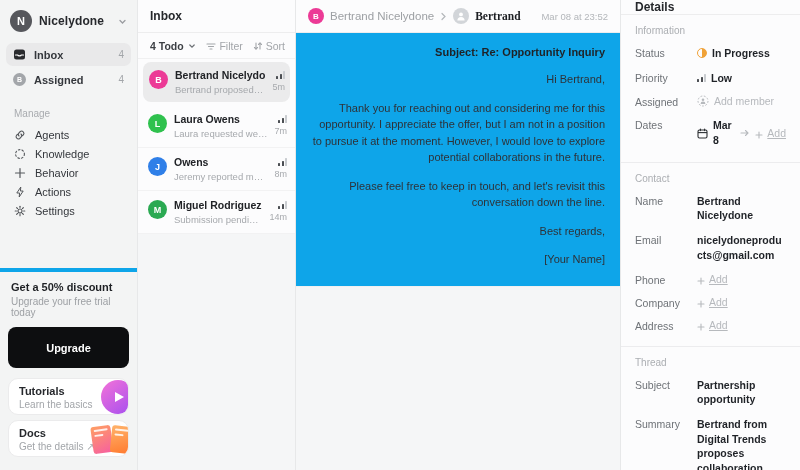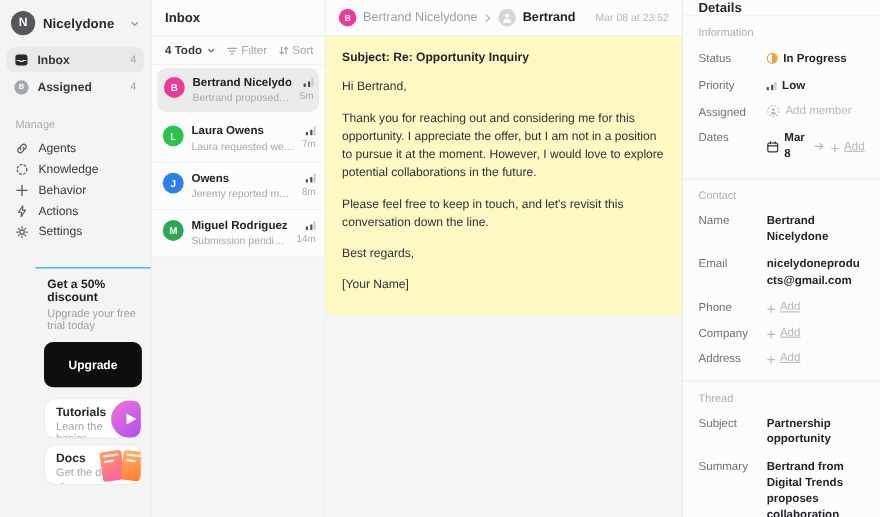--- a/index.html
+++ b/index.html
@@ -22,21 +22,21 @@
               border-radius:7px; color:#34373c; cursor:default; }
   .nav-item.active { background:#e9e9ea; }
   .nav-item .nav-label { flex:1; font-weight:bold; font-size:11px; }
   .nav-count { color:#a2a5a9; font-size:10px; }
   .asg-avatar { width:13px; height:13px; border-radius:50%; background:#a3a6aa; color:#fff;
                 font-size:7px; font-weight:bold; display:flex; align-items:center; justify-content:center; }
   .side-section-label { color:#a8abaf; font-size:10px; padding:16px 14px 6px 14px; }
   .manage-item { display:flex; align-items:center; gap:9px; padding:4px 14px; color:#34373c; font-size:11px; height:19px; }
   .manage-item .mi-label { padding-top:1px; }
 
-  .sidebar-footer { margin-top:auto; border-top:1px solid #0ea5e9; padding:9px 8px 24px 8px;margin-left:32px; }
+  .sidebar-footer { margin-top:auto; border-top:4px solid #0ea5e9; padding:9px 8px 8px 8px; }
   .promo-title { font-weight:bold; font-size:11px; color:#1e2024; padding:0 3px; }
   .promo-sub { font-size:10px; color:#9da0a4; padding:3px 3px 0 3px; }
   .upgrade-btn { display:block; width:100%; height:41px; margin:9px 0 10px 0; background:#0d0e10;
                  color:#fff; border:none; border-radius:8px; font-size:11px; font-weight:bold;
                  font-family:"Liberation Sans",sans-serif; cursor:pointer; }
   .side-card { position:relative; overflow:hidden; background:#fff; border:1px solid #ebebec;
                border-radius:10px; padding:6px 10px; margin-bottom:5px; height:37px; cursor:pointer; }
   .side-card .card-title { font-weight:bold; font-size:11px; color:#26282c; }
   .side-card .card-sub { font-size:10px; color:#a2a5a9; margin-top:2px; }
   .play-circle { position:absolute; right:-7px; top:1px; width:34px; height:34px; border-radius:50%;
@@ -80,23 +80,23 @@
 
   
   .main-col { flex:1; display:flex; flex-direction:column; background:#f5f6f7; min-width:0; }
   .main-header { height:33px; background:#fcfcfd; border-bottom:1px solid #ededee;
                  display:flex; align-items:center; gap:6px; padding:0 12px; }
   .bc-avatar { width:16px; height:16px; border-radius:50%; background:#ec3a96; color:#fff; font-size:8px;
                font-weight:bold; display:flex; align-items:center; justify-content:center; }
   .bc-parent { color:#9da0a4; font-size:11.5px; }
   .bc-person { width:16px; height:16px; border-radius:50%; background:#d2d5d9;
                display:flex; align-items:center; justify-content:center; }
-  .bc-current { font-weight:bold; font-size:11.5px; color:#1c1e22; }
+  .bc-current { font-weight:bold; font-size:11.5px; color:#1c1e22;font-family:Liberation Serif, serif; }
   .main-time { margin-left:auto; font-size:9.5px; color:#b3b6ba; }
-  .main-body { background:#fef9c3; padding:13px 15px 18px 15px; border-bottom:1px solid #f0f0f1; }
+  .main-body { background:#0ea5e9; padding:13px 15px 18px 15px; border-bottom:1px solid #f0f0f1;text-align:right; }
   .subject-line { font-weight:bold; font-size:11px; color:#1f2227; margin-bottom:13px; }
   .para { font-size:11px; color:#2e3238; line-height:1.5; margin-bottom:12px; max-width:315px; }
   .para:last-child { margin-bottom:0; }
   .main-filler { flex:1; background:#f5f6f7; }
 
   
   .details-col { width:180px; flex:0 0 180px; border-left:1px solid #e7e8e9; background:#f5f6f7;
                  display:flex; flex-direction:column; }
   .details-header { height:33px; background:#fcfcfd; border-bottom:1px solid #ededee;
                     display:flex; align-items:center; padding:0 14px; font-weight:bold; font-size:12px; }

